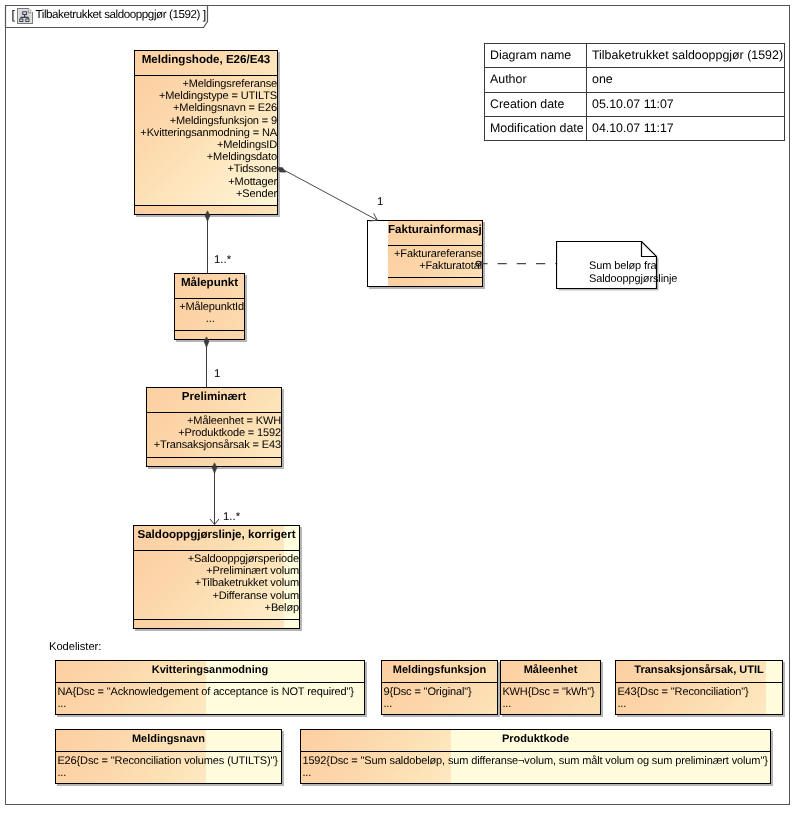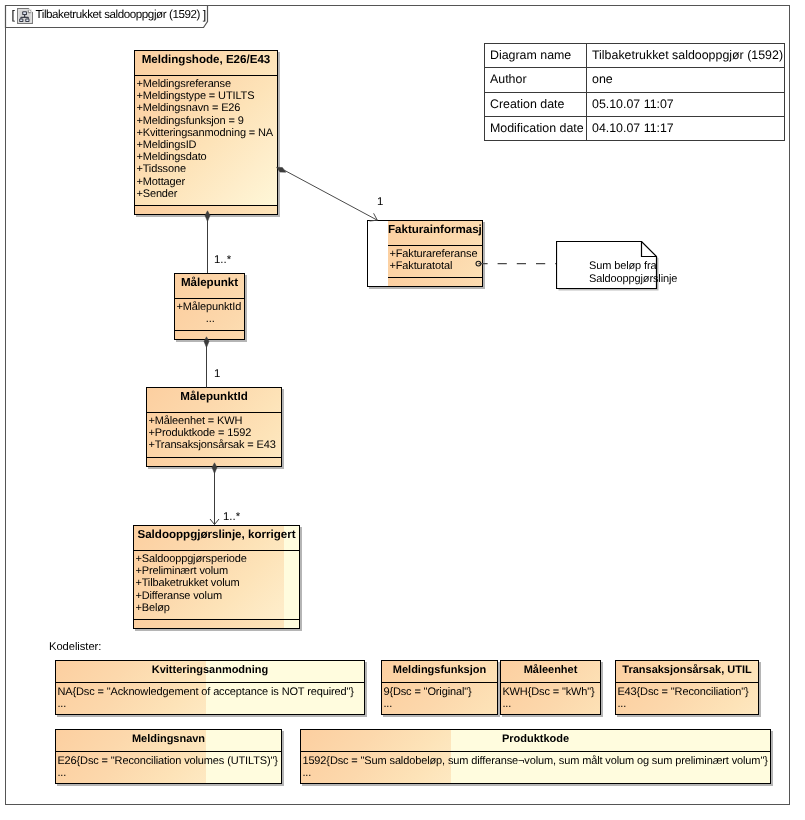--- a/index.html
+++ b/index.html
@@ -32,21 +32,21 @@
          font-size:11px; color:#000; }
   .cls { box-shadow:2px 2px 0 0 #b5b5b5; }
   .grad { background-color:#fffcde;
           background-image:linear-gradient(135deg, #fccfa0 0%, #fcd8ac 25%, #fde3b8 47%, #feedca 70%, #fffcde 100%);
           background-size:150px 150px; background-repeat:no-repeat; }
 
   .cls .hdr { font-weight:bold; text-align:center; line-height:18.5px; height:25px;
               border-bottom:1px solid #000; font-size:11.6px; overflow:hidden;
               letter-spacing:-0.015px; }
   .cls .attrs { border-bottom:1px solid #000; padding:2px 0 5px 1.4px; }
-  .cls .attrs div { line-height:12.2px; white-space:nowrap; height:12.2px; font-size:11px; letter-spacing:-0.13px; }
+  .cls .attrs div { line-height:12.2px; white-space:nowrap; height:12.2px; font-size:11px; letter-spacing:-0.13px;text-align:right; }
   .cls .attrs div.ctr { text-align:center; }
   .cls .ops { height:8px; }
 
   
   #note { position:absolute; left:556.4px; top:241px; width:104px; height:51px; }
   #note svg { position:absolute; left:0; top:0; }
   #note .txt { position:absolute; left:2.7px; top:19px; font-size:11px; letter-spacing:-0.13px; }
   #note .txt div { line-height:12.6px; height:12.6px; white-space:nowrap;padding-left:30px; }
 
   
@@ -66,21 +66,21 @@
   
   #cls-meldingshode       { left:134px; top:50px;  width:144px; }
   #cls-fakturainformasjon { left:367px; top:220px; width:116px;padding-left:20px; }
   #cls-malepunkt          { left:174px; top:273px; width:71px;  }
   #cls-saldooppgjor       { left:146px; top:387px; width:136px; }
   #cls-saldooppgjorslinje { left:133px; top:525px; width:167px; }
 
   #k-kvitteringsanmodning { left:55px;  top:660px; width:310px; }
   #k-meldingsfunksjon     { left:381px; top:660px; width:117px; }
   #k-maleenhet            { left:500px; top:660px; width:101px; }
-  #k-transaksjonsarsak    { left:615px; top:660px; width:144px; }
+  #k-transaksjonsarsak    { left:615px; top:660px; width:168px; }
   #k-meldingsnavn         { left:55px;  top:729px; width:227px; }
   #k-produktkode          { left:300px; top:729px; width:471px; }
 
   #m-faktura   { left:377px; top:197px; }
   #m-malepunkt { left:214px; top:255px; }
   #m-saldo     { left:214px; top:369px; }
   #m-linje     { left:223px; top:512px; }
 
   svg.conn { position:absolute; left:0; top:0; width:805px; height:820px;
              pointer-events:none; overflow:visible; }
@@ -165,21 +165,21 @@
   <div class="cls" id="cls-malepunkt">
     <div class="hdr grad">Målepunkt</div>
     <div class="attrs grad">
       <div>+MålepunktId</div>
       <div class="ctr">...</div>
     </div>
     <div class="ops grad"></div>
   </div>
 
   <div class="cls" id="cls-saldooppgjor">
-    <div class="hdr grad">MålepunktId</div>
+    <div class="hdr grad">Preliminært</div>
     <div class="attrs grad">
       <div>+Måleenhet = KWH</div>
       <div>+Produktkode = 1592</div>
       <div>+Transaksjonsårsak = E43</div>
     </div>
     <div class="ops grad"></div>
   </div>
 
   <div class="cls" id="cls-saldooppgjorslinje">
     <div class="hdr grad">Saldooppgjørslinje, korrigert</div>

